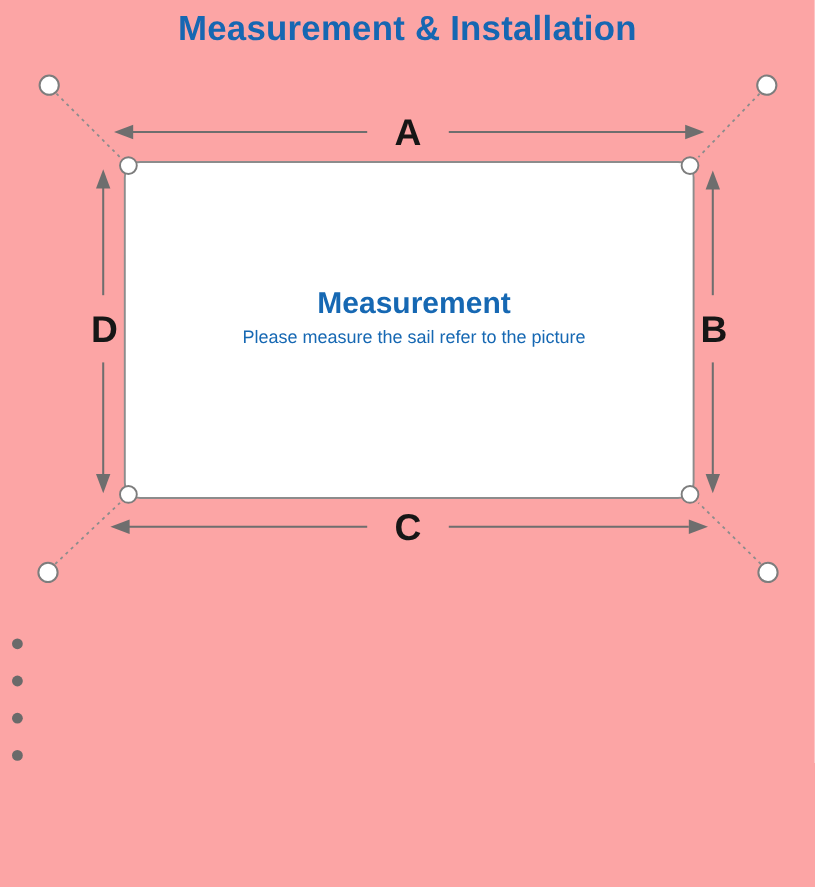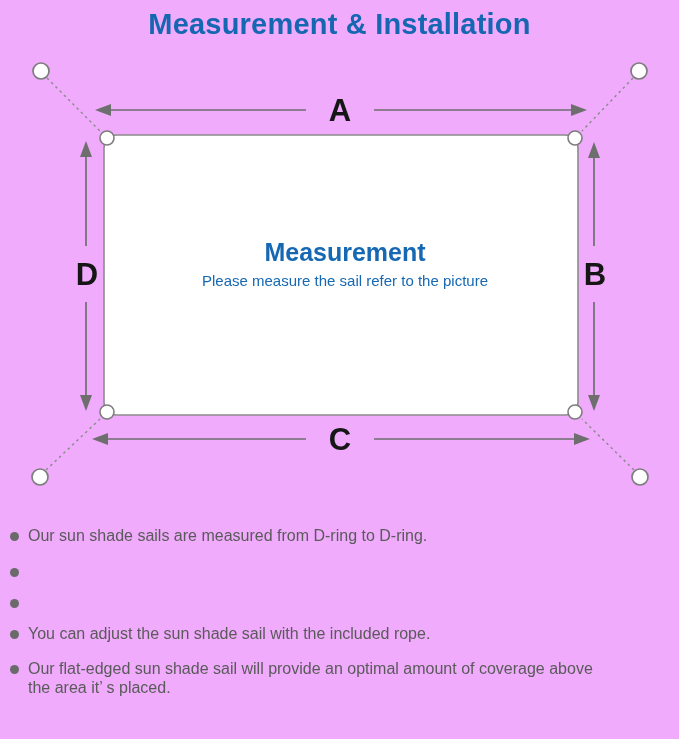--- a/index.html
+++ b/index.html
@@ -1,21 +1,21 @@
 <!DOCTYPE html>
 <html><head>
 <meta charset="utf-8">
 <style>
   html, body { margin: 0; padding: 0; background: #ffffff; }
   body {
     width: 679px; height: 739px;
     font-family: "Liberation Sans", sans-serif;
     overflow: hidden;
   }
-  .page { width: 679px; height: 739px; position: relative; background: #f0abfc; }
+  .page { width: 679px; height: 739px; position: relative; background: #fca5a5; }
 
   h1.page-title {
     margin: 0; padding: 7px 0 0;
     height: 48px; box-sizing: border-box;
     text-align: center;
     font-size: 29px; line-height: 34px;
     font-weight: 700; letter-spacing: 0.2px;
     color: #1667b2;
   }
 
@@ -116,38 +116,25 @@
     </g>
     <text class="dim-label" x="595" y="292" text-anchor="middle">B</text>
 
     <text class="center-title" x="345" y="268" text-anchor="middle">Measurement</text>
     <text class="center-sub" x="345" y="293" text-anchor="middle">Please measure the sail refer to the picture</text>
   </svg>
 
   <ul class="notes">
     <li>
       <span class="bullet-dot"></span>
-      <span>
-        <span class="note-text">Our sun shade sails are measured from D-ring to D-ring.</span>
-      </span>
     </li>
     <li>
       <span class="bullet-dot"></span>
     </li>
     <li>
       <span class="bullet-dot"></span>
     </li>
     <li>
       <span class="bullet-dot"></span>
-      <span>
-        <span class="note-text">You can adjust the sun shade sail with the included rope.</span>
-      </span>
-    </li>
-    <li>
-      <span class="bullet-dot"></span>
-      <span>
-        <span class="note-text">Our flat-edged sun shade sail will provide an optimal amount of coverage above</span>
-        <span class="note-text">the area it’ s placed.</span>
-      </span>
     </li>
   </ul>
 
 </div>
 
 </body></html>

